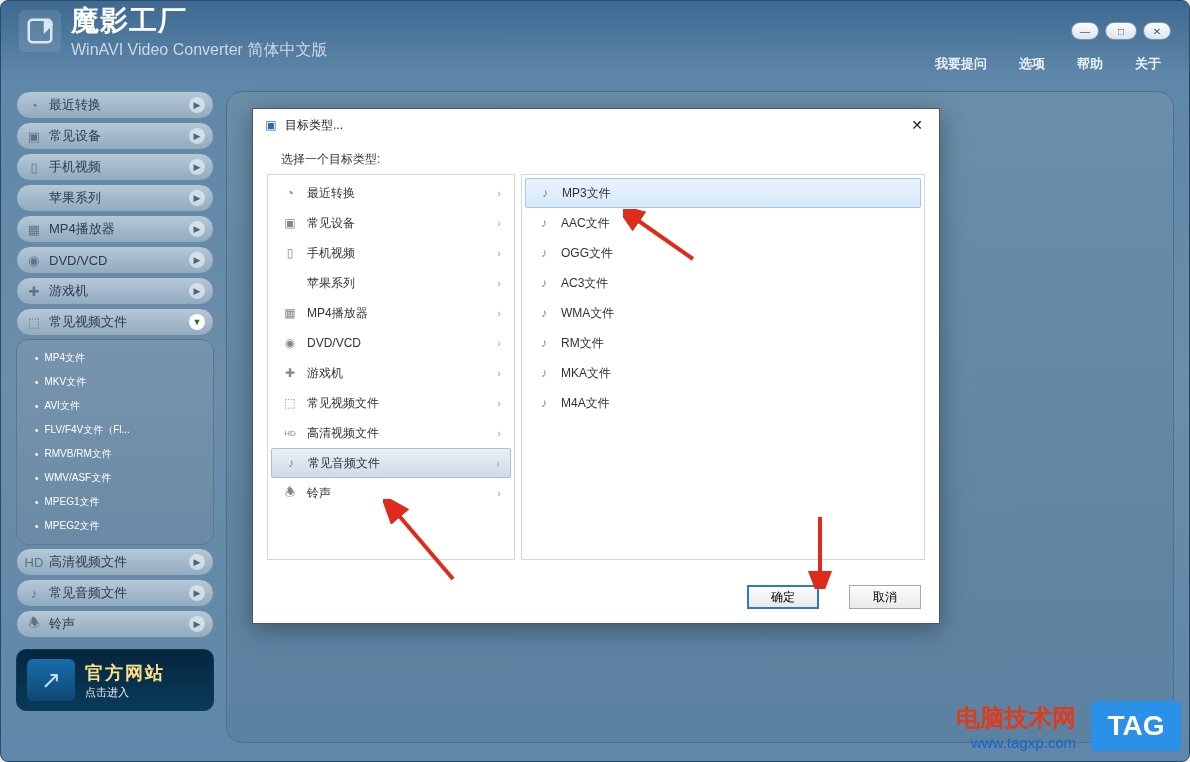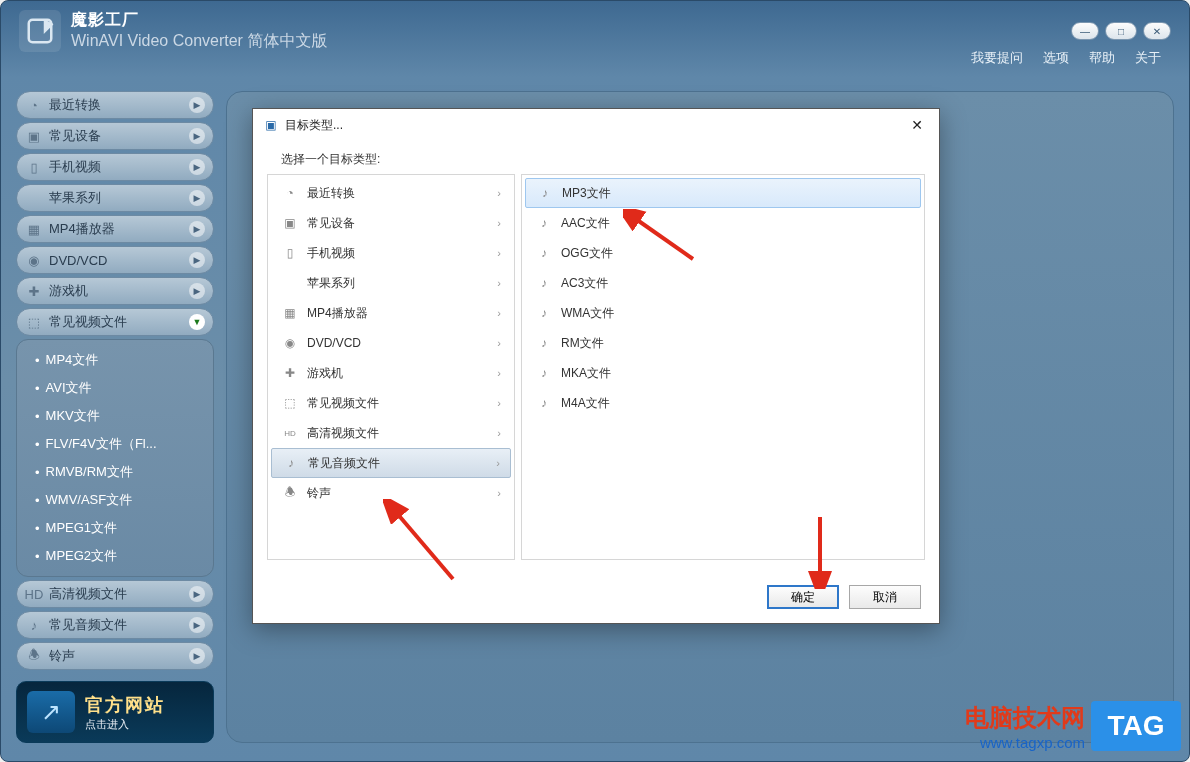--- a/index.html
+++ b/index.html
@@ -14,35 +14,35 @@
 }
 
 .titlebar {
   height: 60px;
   display: flex; align-items: center;
   padding: 0 18px;
   color: #fff;
 }
 .logo { width: 42px; height: 42px; background: rgba(255,255,255,0.1); border-radius: 6px; display: flex; align-items: center; justify-content: center; margin-right: 10px; }
 .app-titles { flex: 1; }
-.app-title { font-size: 16px; font-weight: bold; letter-spacing: 1px; }
+.app-title { font-size: 28px; font-weight: bold; letter-spacing: 1px; }
 .app-sub { font-size: 16px; color: #cbd8e5; }
 .win-controls { display: flex; gap: 6px; }
 .win-btn {
   width: 28px; height: 18px;
   background: linear-gradient(#fcfcfc,#dde5ec);
   border: 1px solid #7b96af; border-radius: 9px;
   display: flex; align-items: center; justify-content: center;
   font-size: 10px; color: #3a5a77; cursor: pointer;
 }
 .win-btn.wide { width: 32px; }
 
 .menubar {
-  position: absolute; top: 48px; right: 28px;
-  display: flex; gap: 20px; color: #e9f1f8; font-size: 13px;
+  position: absolute; top: 54px; right: 28px;
+  display: flex; gap: 32px; color: #e9f1f8; font-size: 13px; font-weight: bold;
 }
 .menubar span { cursor: pointer; }
 
 .body-area {
   position: absolute; top: 90px; left: 15px; right: 15px; bottom: 18px;
   display: flex; gap: 12px;
 }
 
 .sidebar { width: 198px; display: flex; flex-direction: column; gap: 3px; }
 .side-item {
@@ -56,21 +56,21 @@
 .side-item .chev { margin-left: auto; width: 16px; height: 16px; border-radius: 8px; background: rgba(255,255,255,0.5); display: flex; align-items: center; justify-content: center; font-size: 9px; color: #4a6680; }
 .side-item.selected .chev { background: #fff; color: #1d7a1d; }
 .side-item.selected { font-weight: 500; }
 
 .side-sub {
   background: linear-gradient(#7794ac,#6a8aa5);
   border: 1px solid #5a7890; border-radius: 12px;
   padding: 6px 0;
 }
 .sub-row {
-  padding: 5px 18px; color: #fff; font-size: 13px;
+  padding: 5px 18px; color: #fff; font-size: 10px;
   display: flex; align-items: center; gap: 6px;
   cursor: pointer;
 }
 .sub-row::before { content: "•"; }
 
 .banner {
   margin-top: 8px; height: 62px;
   background: linear-gradient(180deg,#06263d,#0a3a59);
   border-radius: 10px; border: 1px solid #0a3a59;
   display: flex; align-items: center; padding: 6px 10px; gap: 10px;
@@ -119,30 +119,30 @@
 .dlg-row .rarrow { margin-left: auto; color: #999; font-size: 11px; }
 .dlg-row.sel-blue { background: linear-gradient(#eaf3fc,#d8e9fb); border: 1px solid #9ec7ef; }
 .dlg-row.sel-dark { background: linear-gradient(#e8eff6,#cfdbe7); border: 1px solid #a9bed2; }
 
 .dlg-buttons {
   position: absolute; right: 18px; bottom: 14px; display: flex; gap: 10px;
 }
 .dlg-btn {
   width: 72px; height: 24px; font-size: 12px;
   background: linear-gradient(#fdfdfd,#e9e9e9);
-  border: 1px solid #a7a7a7; cursor: pointer;
+  border: 1px solid #a7a7a7; cursor: pointer; margin-left: 20px;
 }
 .dlg-btn.primary { border: 2px solid #2e77c9; }
 
 
 .arrow { position: absolute; pointer-events: none; }
 .arrow svg { display: block; }
 
 
-.wm { position: absolute; right: 8px; bottom: 10px; display: flex; align-items: center; gap: 6px; }
+.wm { position: absolute; right: 8px; bottom: 10px; display: flex; align-items: center; gap: 15px; }
 .wm-text { text-align: right; }
 .wm1 { color: #e13a1a; font-size: 24px; font-weight: bold; font-family: "Microsoft YaHei"; }
 .wm2 { color: #1864c8; font-size: 15px; }
 .tag { width: 90px; height: 50px; background: #2b90e8; color: #fff; font-size: 28px; font-weight: bold; display: flex; align-items: center; justify-content: center; border-radius: 4px; }
 
 </style>
 </head>
 <body>
 
 <div class="window">
@@ -213,24 +213,24 @@
           <span class="si-icon">⬚</span>
           <span>常见视频文件</span>
           <span class="chev">▼</span>
         </div>
 
       <div class="side-sub">
         <div class="sub-row">
             <span>MP4文件</span>
           </div>
         <div class="sub-row">
+            <span>MKV文件</span>
+          </div>
+        <div class="sub-row">
             <span>AVI文件</span>
-          </div>
-        <div class="sub-row">
-            <span>MKV文件</span>
           </div>
         <div class="sub-row">
             <span>FLV/F4V文件（Fl...</span>
           </div>
         <div class="sub-row">
             <span>RMVB/RM文件</span>
           </div>
         <div class="sub-row">
             <span>WMV/ASF文件</span>
           </div>

